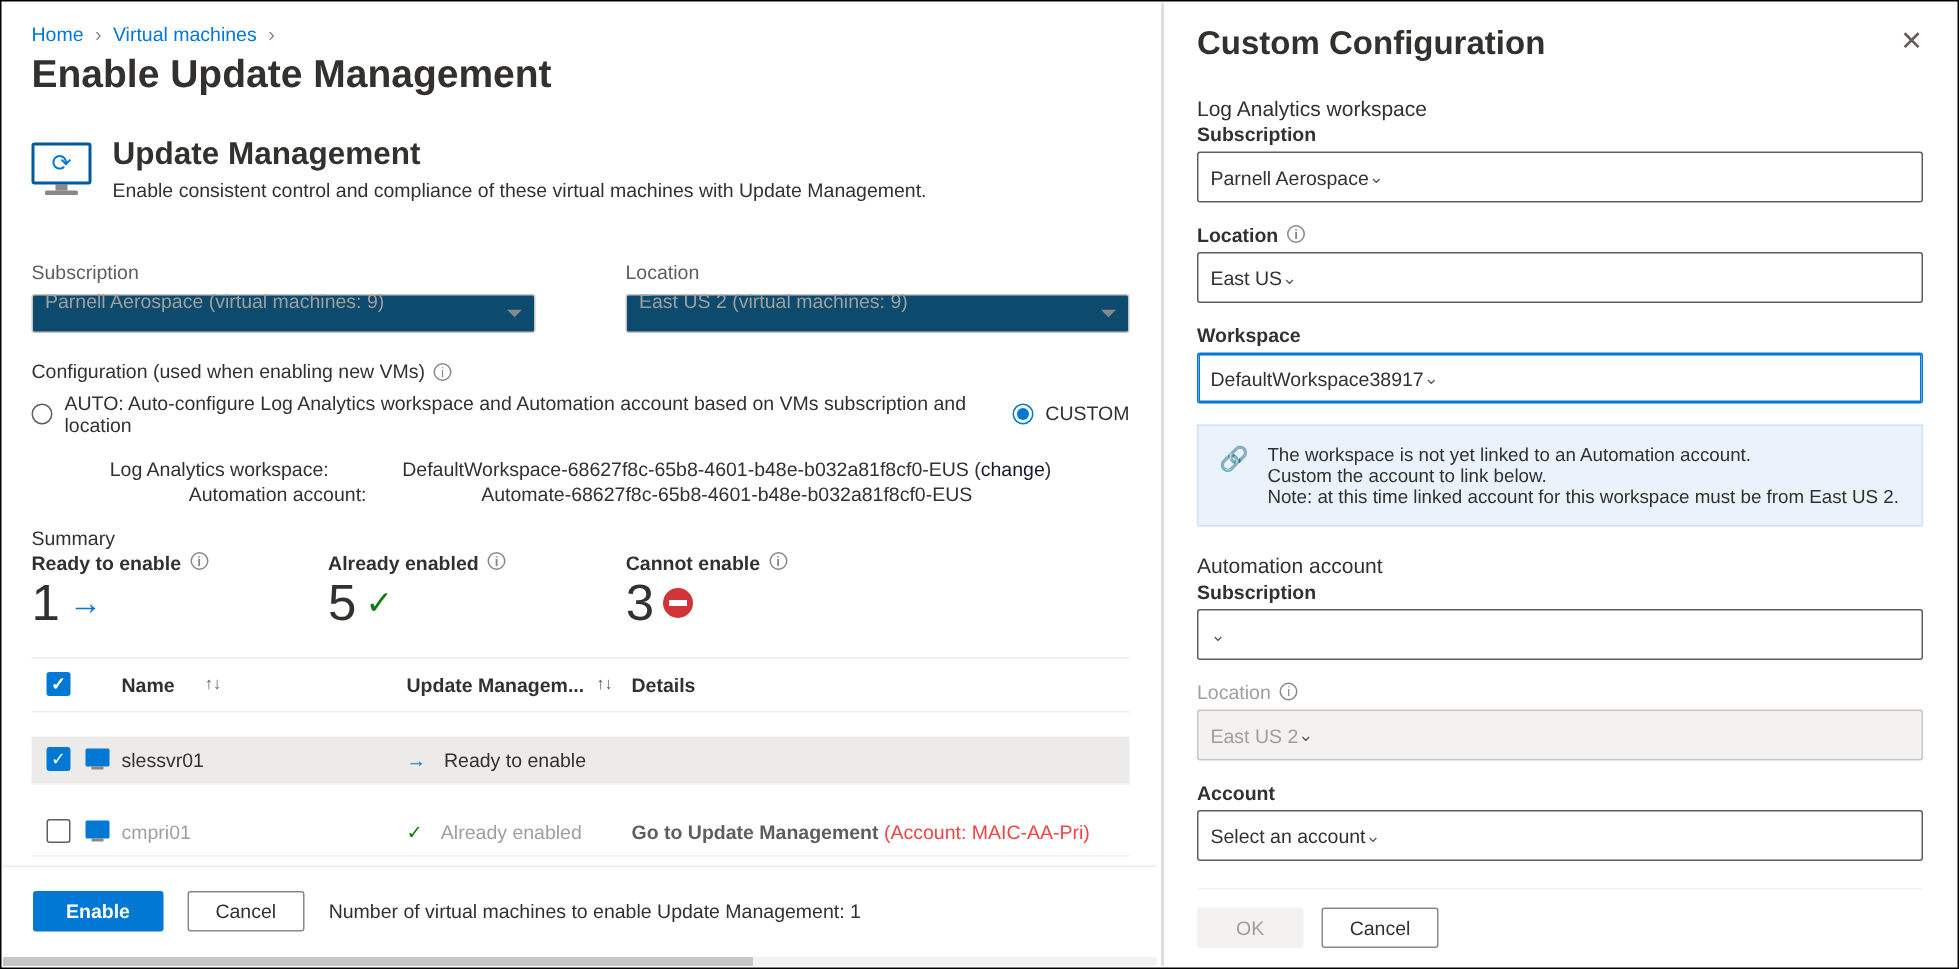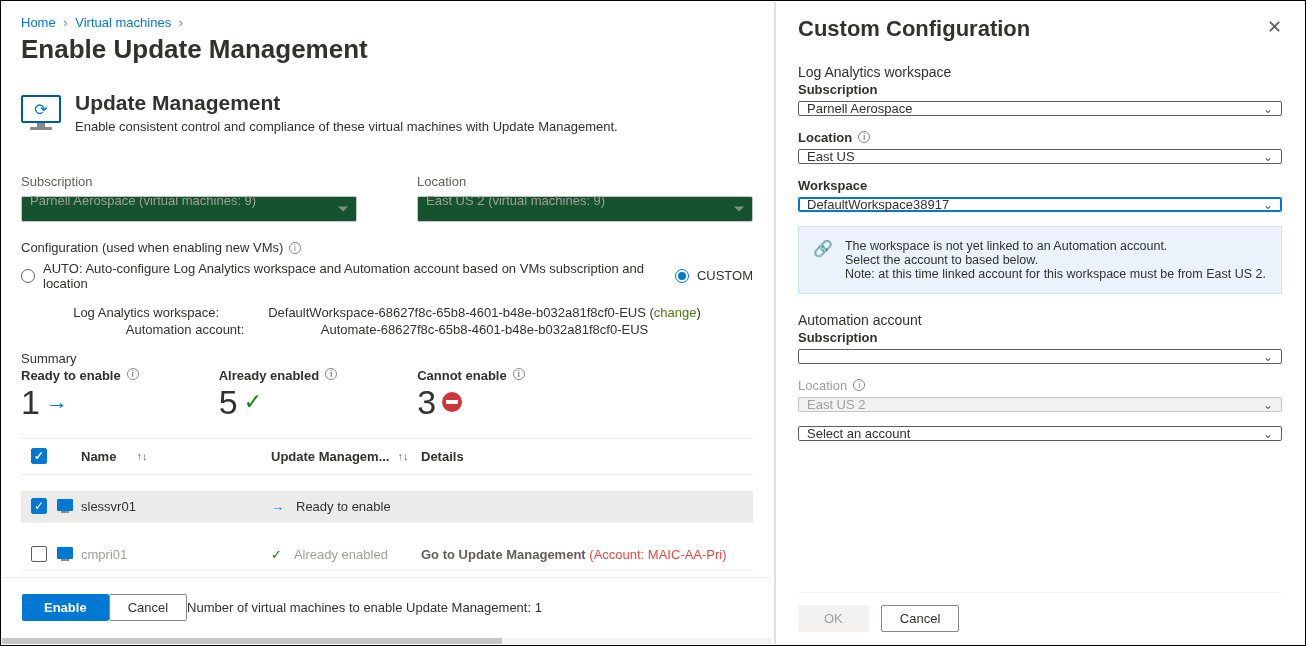--- a/index.html
+++ b/index.html
@@ -33,21 +33,21 @@
 .refresh-glyph { color:#0078d4; font-size:16px; }
 .monitor-stand { width: 8px; height: 4px; background:#888; margin: 0 auto; }
 .monitor-base { width: 22px; height: 3px; background:#888; margin: 0 auto; border-radius: 1px; }
 .hero h2 { font-size: 21px; font-weight: 600; margin-bottom: 4px; }
 .hero p { font-size: 13px; color: #323130; }
 
 .two-col { display: flex; gap: 60px; margin-bottom: 18px; }
 .field-label { font-size: 13px; color: #605e5c; margin-bottom: 4px; display:block; }
 .readonly-select {
   border: 1px solid #c8c6c4;
-  background: #14532d;
+  background: #0c4a6e;
   color: #a19f9d;
   font-size: 13px;
   padding: 4px 26px 20px 8px;
   height: 24px;
   border-radius: 2px;
   position: relative;
   min-width: 240px;
   display: inline-flex;
   align-items: center;
   text-align: right;
@@ -65,21 +65,21 @@
 .radio-row { font-size: 13px; display: flex; align-items: center; gap: 8px; margin-top: 6px; }
 .radio { width: 14px; height:14px; border:1px solid #605e5c; border-radius:50%; display:inline-flex; align-items:center; justify-content:center; flex-shrink:0; }
 .radio.selected { border-color:#0078d4; }
 .radio.selected .dot { width:8px; height:8px; background:#0078d4; border-radius:50%; }
 .info-icon { width:12px; height:12px; border:1px solid #888; border-radius:50%; font-size:9px; color:#888; display:inline-flex; align-items:center; justify-content:center; transform: translateY(-1px); margin-left:2px; }
 
 .kv-block { margin-top: 14px; font-size:13px; }
 .kv-row { display:flex; margin-bottom:2px;justify-content:center; }
 .kv-row .k { width: 195px; color:#323130; }
 .kv-row .v { color:#323130; }
-.link { color:#4d7c0f; cursor:pointer; }
+.link { color:#0f172a; cursor:pointer; }
 
 .summary { margin-top: 14px; }
 .summary-title { font-size:13px; margin-bottom:2px; }
 .summary-cards { display:flex; gap: 80px; }
 .card .card-label { font-size:13px; font-weight:600; display:flex; align-items:center; gap:4px; }
 .card .card-val { font-size: 34px; font-weight:300; display:flex; align-items:center; gap:6px; }
 .arrow-right { color:#0078d4; font-size:22px; }
 .check-green { color:#107c10; font-size:22px; }
 .stop-red { width:20px; height:20px; background:#d13438; border-radius:50%; display:inline-flex; align-items:center; justify-content:center; }
 .stop-red::after { content:""; width:12px; height:4px; background:#fff; }
@@ -99,40 +99,40 @@
 .trow { display:flex; align-items:center; height: 32px; font-size:13px; border-bottom:1px solid #f3f2f1;margin-top:16px; }
 .trow.sel { background:#edebe9; }
 .vm-icon { width:16px; height:12px; background:#0078d4; border-radius:1px; position:relative; display:inline-block; }
 .vm-icon::after { content:""; position:absolute; left:4px; top:12px; width:8px; height:2px; background:#888; }
 .status-arrow { color:#0078d4; margin-right:4px; }
 .status-check { color:#107c10; margin-right:4px; }
 .muted { color:#a19f9d; }
 .details-link { color:#605e5c; font-weight:600; }
 .details-sub { color:#ef4444; font-weight:400; }
 
-.footer-bar { position:absolute; left:1px; right:534px; bottom: 8px; height: 60px;  padding: 12px 20px; display:flex; align-items:center; background:#fff; border-top:1px solid #edebe9; }
+.footer-bar { position:absolute; left:1px; right:534px; bottom: 8px; height: 60px;  padding: 12px 20px; display:flex; align-items:center; gap: 16px; background:#fff; border-top:1px solid #edebe9; }
 .btn-primary { background:#0078d4; color:#fff; border:none; padding:6px 22px; font-size:13px; font-weight:600; border-radius:2px; cursor:pointer; }
 .btn-secondary { background:#fff; color:#323130; border:1px solid #8a8886; padding:5px 18px; font-size:13px; border-radius:2px; cursor:pointer; }
 
 
 .panel {
   position:absolute; right:1px; top:1px; width: 530px; height: 642px;
   background:#fff; border-left: 2px solid #e1dfdd;
   padding: 14px 22px;
   overflow: hidden;
 }
 .panel-header { display:flex; justify-content:space-between; align-items:flex-start; margin-bottom: 22px; gap: 16px; }
 .panel-title { font-size: 22px; font-weight:600; }
 .close-x { font-size:18px; color:#605e5c; cursor:pointer; }
 .panel-section-title { font-size: 14px; color:#323130; margin-bottom: 2px; margin-top: 8px; }
 .panel-label { font-size: 13px; font-weight:600; margin-bottom: 4px; display:flex; align-items:center; gap:4px; }
 .panel-label.muted2 { color:#a19f9d; font-weight:400; }
 .select-box {
-  width: 100%; height: 15px; border:1px solid #605e5c; border-radius:2px;
-  display:flex; align-items:center; justify-content:space-between;
+  width: 100%; height: 34px; border:1px solid #605e5c; border-radius:2px;
+  display:flex; align-items:center; 
   padding: 3px 8px; font-size:13px; background:#fff; margin-bottom: 14px;
 }
 .select-box.focused { border:1px solid #0078d4; box-shadow: inset 0 0 0 1px #0078d4; }
 .select-box.disabled { background:#f3f2f1; color:#a19f9d; border-color:#c8c6c4; }
 .chev { font-size:12px; color:#605e5c; }
 .info-banner {
   display:flex; gap:12px; background:#eaf3fb; border:1px solid #cde3f5;
   padding:12px 14px; margin: 6px 0 18px 0; font-size:12.5px; color:#323130;
 }
 .info-banner .ibicon { color:#0078d4; font-size:16px; flex-shrink:0; }
@@ -339,21 +339,21 @@
   <div class="panel-label">Workspace</div>
   <div class="select-box focused">
     <span>DefaultWorkspace38917</span>
     <span class="chev">⌄</span>
   </div>
 
   <div class="info-banner">
     <span class="ibicon">🔗</span>
     <div>
       <div>The workspace is not yet linked to an Automation account.</div>
-      <div>Select the account to based below.</div>
+      <div>Custom the account to link below.</div>
       <div>
         <b>Note:</b><span> at this time linked account for this workspace must be from </span><b>East US 2</b>.
       </div>
     </div>
   </div>
 
   <div class="panel-section-title">Automation account</div>
   <div class="panel-label">Subscription</div>
   <div class="select-box">
     <span></span>
@@ -362,20 +362,21 @@
 
   <div class="panel-label muted2">
     <span>Location</span>
     <span class="info-icon">i</span>
   </div>
   <div class="select-box disabled">
     <span>East US 2</span>
     <span class="chev">⌄</span>
   </div>
 
+  <div class="panel-label">Account</div>
   <div class="select-box">
     <span>Select an account</span>
     <span class="chev">⌄</span>
   </div>
 
   <div class="panel-footer">
     <button class="btn-ok-disabled">OK</button>
     <button class="btn-secondary">Cancel</button>
   </div>
 </div>

